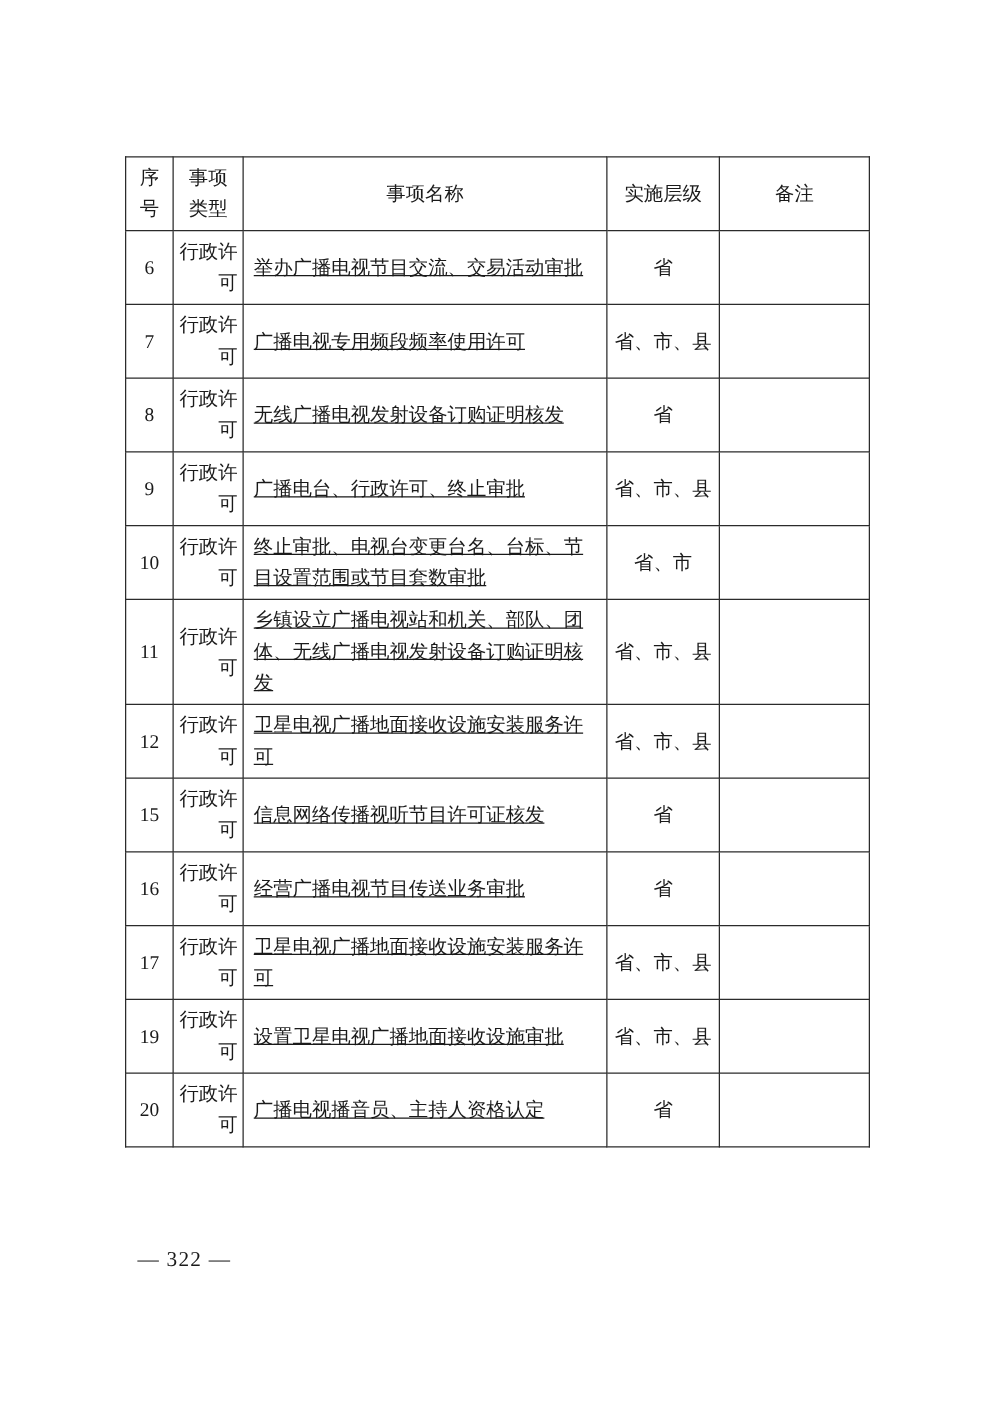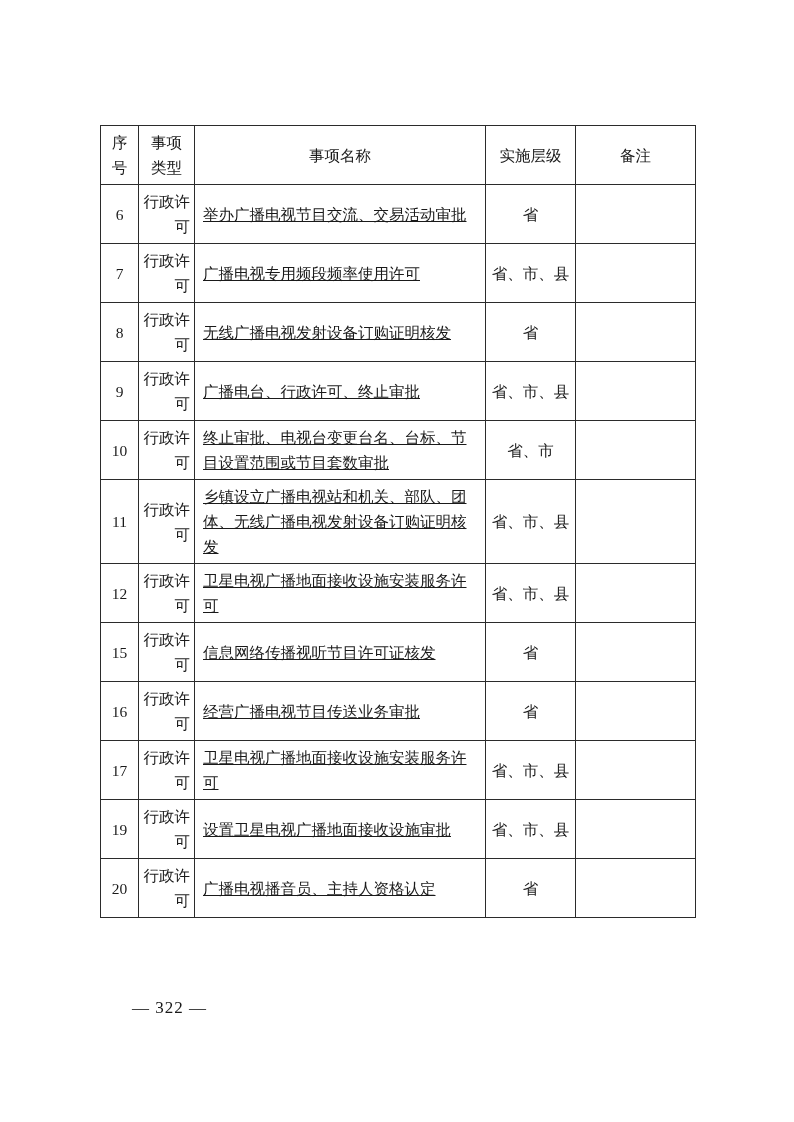--- a/index.html
+++ b/index.html
@@ -63,21 +63,21 @@
   }
   td.c-level {
     text-align: center;
     padding: 4px 4px;
   }
   td.c-note {
     padding: 4px 4px;
   }
   .page-footer {
     position: absolute;
-    left: 132px;
+    left: 110px;
     top: 998px;
     font-size: 17px;
     letter-spacing: 1px;
     color: #1a1a1a;
   }
 </style>
 </head>
 <body>
 
 <div class="doc-table-wrap">

